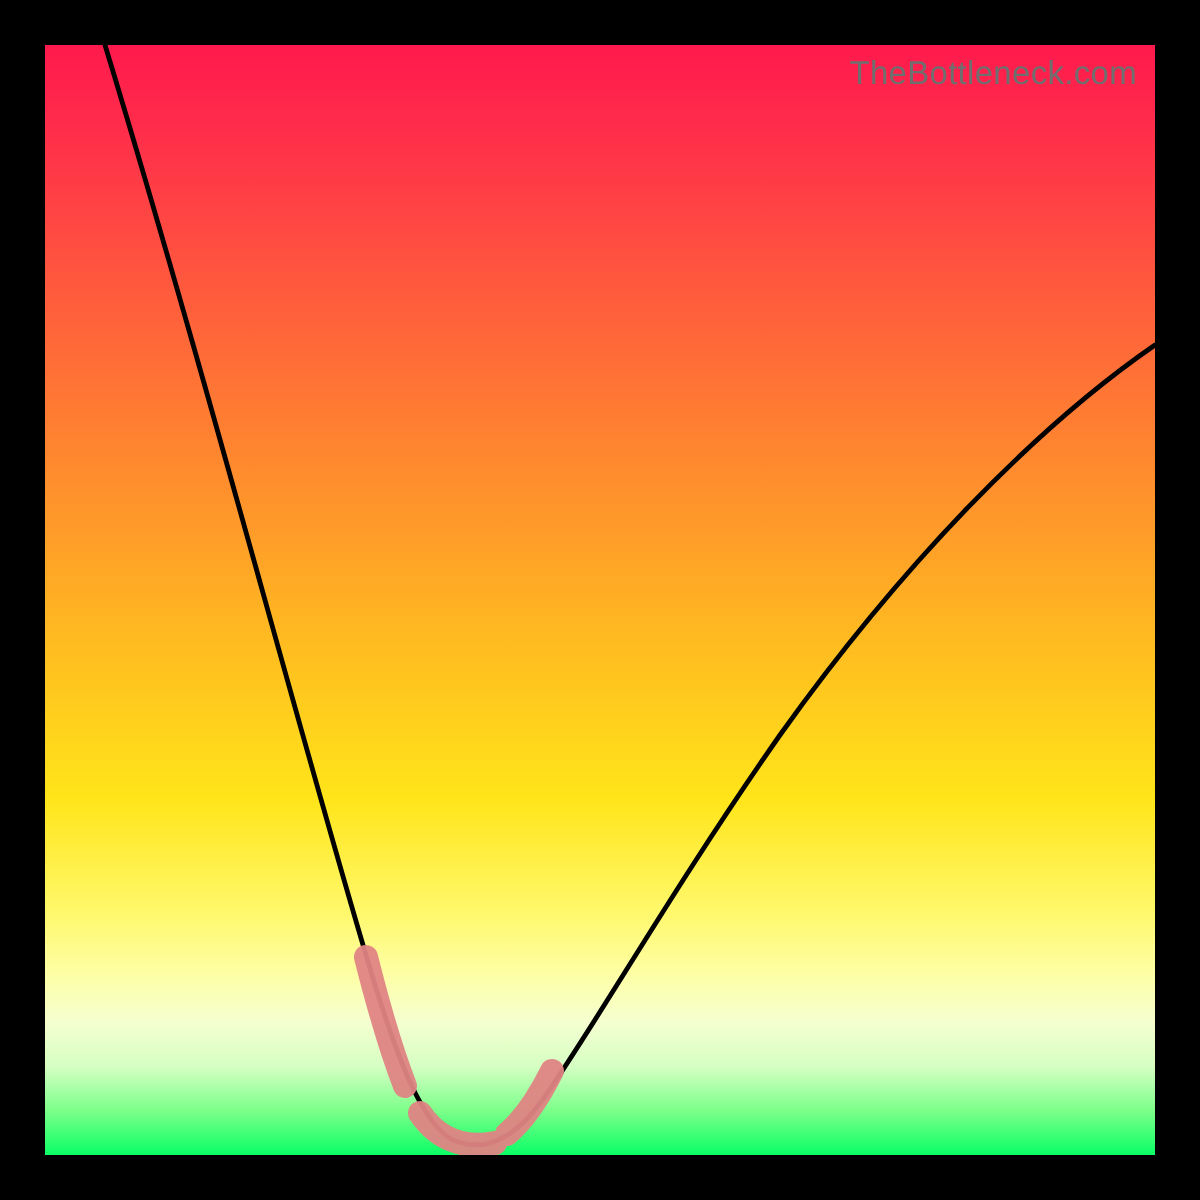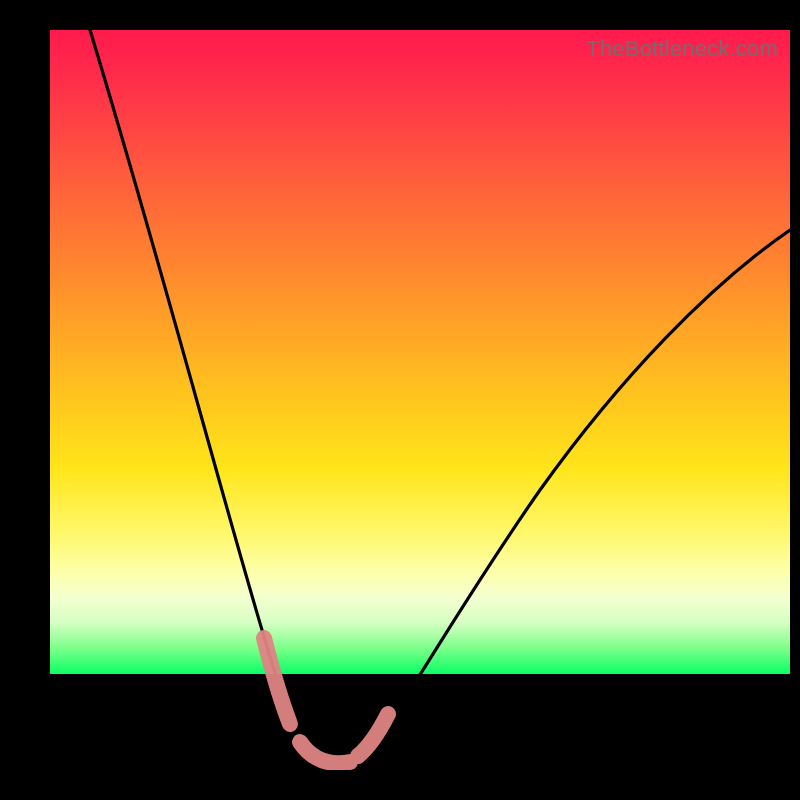--- a/index.html
+++ b/index.html
@@ -14,36 +14,35 @@
     width: 800px;
     height: 800px;
     background: #000;
     position: relative;
   }
   .plot {
     position: absolute;
     left: 30px;
     top: 30px;
     width: 740px;
-    height: 644px;
+    height: 740px;
     background: linear-gradient(to bottom,
       #ff1a4d 0%,
       #ff2e4a 8%,
       #ff5a3d 22%,
       #ff8a2e 38%,
       #ffbf1f 55%,
       #ffe51a 68%,
       #fff86a 78%,
       #fdffa8 84%,
       #f5ffd0 88%,
       #d6ffc3 92%,
       #7cff8a 96%,
       #0aff66 100%
     );
-    margin-left: 20px;
   }
   .watermark {
     position: absolute;
     top: 6px;
     right: 12px;
     color: #6f6f6f;
     font-size: 22px;
     font-weight: 500;
     letter-spacing: 0.2px;
     user-select: none;

